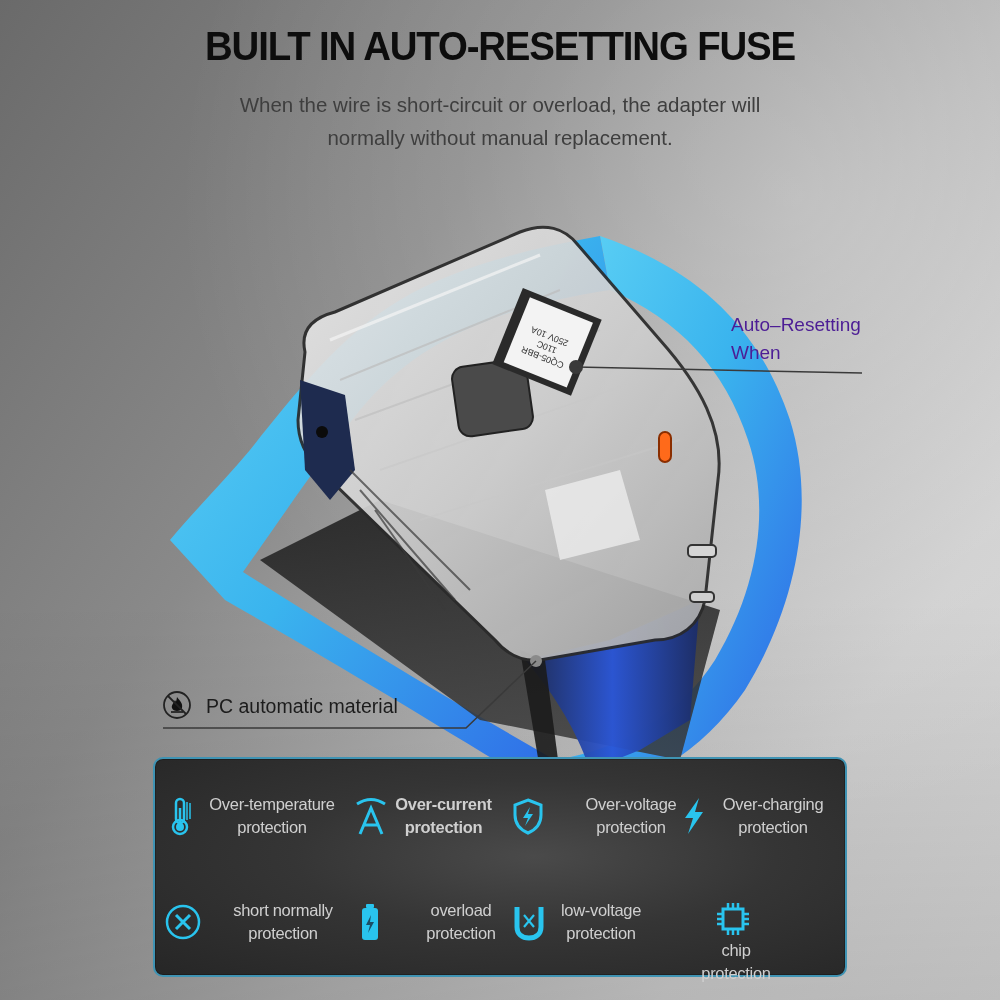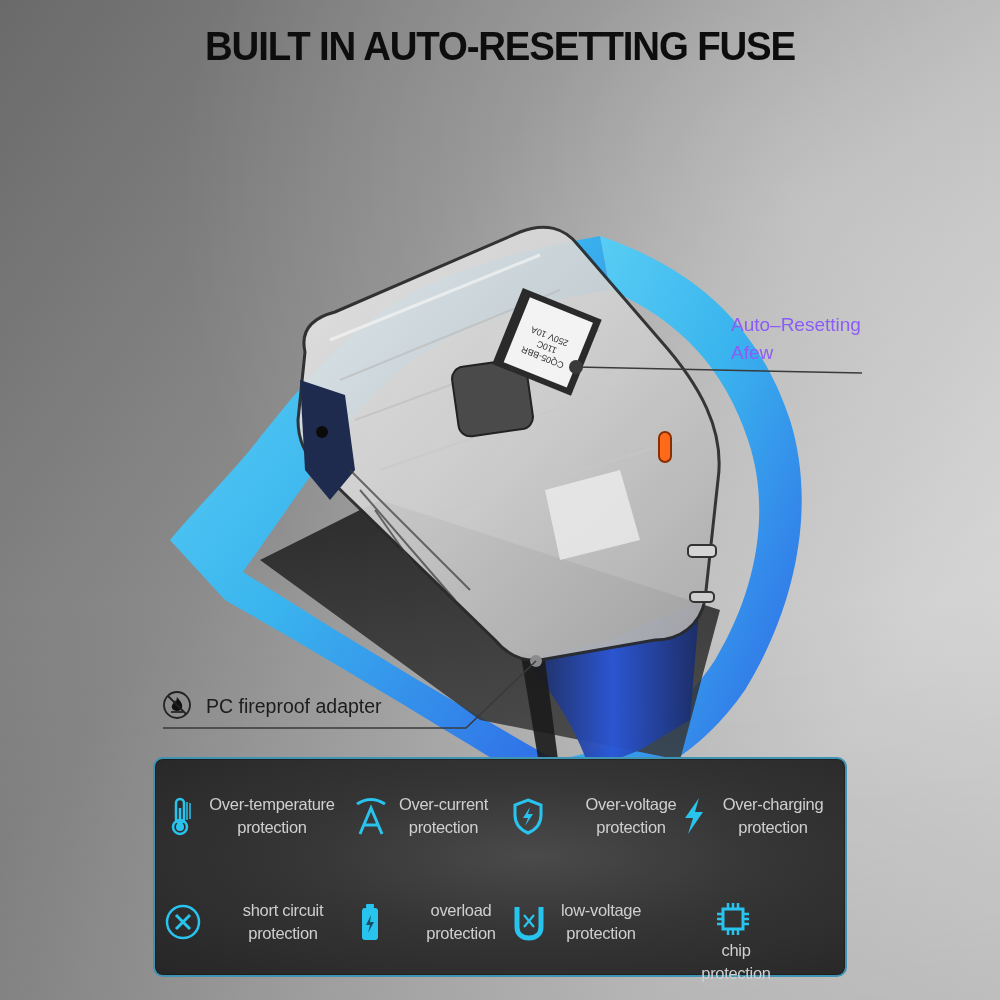--- a/index.html
+++ b/index.html
@@ -19,21 +19,21 @@
       position: absolute; top: 24px; left: 0; width: 1000px;
       text-align: center; font-weight: 700; font-size: 40px; letter-spacing: -1.2px;
       color: #0d0d0d; transform: scaleX(0.96);
     }
     .subtitle {
       position: absolute; top: 88px; left: 170px; width: 660px;
       text-align: center; font-size: 20.5px; line-height: 33px; color: #3e3e3e;
     }
     .scene { position: absolute; left: 0; top: 0; width: 1000px; height: 1000px; }
     .callout-text {
-      position: absolute; font-size: 19px; color: #8b5cf6; line-height: 28px;
+      position: absolute; font-size: 19px; color: #4c1d95; line-height: 28px;
     }
     .fuse-label { left: 731px; top: 311px; }
     .fire-label { left: 206px; top: 692px; font-size: 19.5px; color: #1c1c1c; }
     .fire-icon-wrap {
       position: absolute; left: 162px; top: 690px; width: 30px; height: 30px;
     }
     .panel {
       position: absolute; left: 153px; top: 757px; width: 694px; height: 220px;
       border: 2px solid #3f93b3; border-radius: 10px;
       background: radial-gradient(ellipse at 55% 45%, #4a4a4a 0%, #353535 45%, #262626 100%);
@@ -49,20 +49,22 @@
     .feature .txt span { display: block; }
   </style>
 </head>
 <body>
 
 <div class="bg-shade"></div>
 
 <h1 class="title">BUILT IN AUTO-RESETTING FUSE</h1>
 
 <div class="subtitle">
+  <div>When the wire is short-circuit or overload, the adapter will</div>
+  <div>normally without manual replacement.</div>
 </div>
 
 <svg class="scene" viewBox="0 0 1000 1000">
   <defs>
     <linearGradient id="shieldGrad" x1="0" y1="0" x2="1" y2="1">
       <stop offset="0" stop-color="#5fd3f5"></stop>
       <stop offset="0.45" stop-color="#3ab4ee"></stop>
       <stop offset="1" stop-color="#2d5fe6"></stop>
     </linearGradient>
     <linearGradient id="bodyGrad" x1="0" y1="0" x2="1" y2="1">
@@ -132,53 +134,53 @@
 
     <circle cx="536" cy="661" r="6" fill="#8a8a8a"></circle>
   </g>
 
   <line x1="576" y1="367" x2="862" y2="373" stroke="#3a3a3a" stroke-width="1.5"></line>
   <polyline points="536,661 466,728 163,728" fill="none" stroke="#3a3a3a" stroke-width="1.5"></polyline>
 </svg>
 
 <div class="callout-text fuse-label">
   <div>Auto–Resetting</div>
-  <div>Afew</div>
+  <div>When</div>
 </div>
 
 <div class="fire-icon-wrap">
   <svg width="30" height="30" viewBox="0 0 30 30">
     <circle cx="15" cy="15" r="13" fill="none" stroke="#222" stroke-width="1.8"></circle>
     <path d="M 15 7 C 18 11, 21 13, 20 18 C 19 22, 11 22, 10 18 C 9 15, 12 13, 13 10 C 14 12, 14 13, 15 7 Z" fill="#111"></path>
     <path d="M 9 22 L 21 22" stroke="#111" stroke-width="1.5"></path>
     <line x1="6" y1="6" x2="24" y2="24" stroke="#222" stroke-width="1.8"></line>
   </svg>
 </div>
-<div class="callout-text fire-label">PC fireproof adapter</div>
+<div class="callout-text fire-label">PC automatic material</div>
 
 <div class="panel">
 
   <div class="feature" style="left: 10px; top: 34px;">
     <div class="ico" style="width:32px;">
       <svg width="24" height="40" viewBox="0 0 24 40">
         <rect x="7" y="3" width="8" height="24" rx="4" fill="none" stroke="#29c4ee" stroke-width="2.5"></rect>
         <circle cx="11" cy="31" r="7" fill="none" stroke="#29c4ee" stroke-width="2.5"></circle>
         <circle cx="11" cy="31" r="4" fill="#29c4ee"></circle>
         <line x1="11" y1="12" x2="11" y2="28" stroke="#29c4ee" stroke-width="2.5"></line>
         <line x1="18" y1="6" x2="18" y2="24" stroke="#29c4ee" stroke-width="1.5"></line>
         <line x1="21" y1="7" x2="21" y2="23" stroke="#29c4ee" stroke-width="1.5"></line>
       </svg>
     </div>
     <div class="txt" style="width: 150px;">
       <span>Over-temperature</span>
       <span>protection</span>
     </div>
   </div>
 
-  <div class="feature" style="left: 196px; top: 34px;">
+  <div class="feature" style="left: 196px; top: 34px; font-weight: bold;">
     <div class="ico">
       <svg width="34" height="40" viewBox="0 0 34 40">
         <path d="M 3 8 Q 17 -1 31 8" fill="none" stroke="#29c4ee" stroke-width="3"></path>
         <path d="M 6 38 L 17 12 L 28 38 M 10 29 L 24 29" fill="none" stroke="#29c4ee" stroke-width="3"></path>
       </svg>
     </div>
     <div class="txt" style="width: 105px;">
       <span>Over-current</span>
       <span>protection</span>
     </div>
@@ -210,21 +212,21 @@
   </div>
 
   <div class="feature" style="left: 8px; top: 140px;">
     <div class="ico">
       <svg width="38" height="38" viewBox="0 0 38 38">
         <circle cx="19" cy="19" r="16" fill="none" stroke="#29c4ee" stroke-width="2.5"></circle>
         <path d="M 12 12 L 26 26 M 26 12 L 12 26" stroke="#29c4ee" stroke-width="3"></path>
       </svg>
     </div>
     <div class="txt" style="width: 140px; margin-left: 10px;">
-      <span>short circuit</span>
+      <span>short normally</span>
       <span>protection</span>
     </div>
   </div>
 
   <div class="feature" style="left: 195px; top: 140px;">
     <div class="ico">
       <svg width="22" height="40" viewBox="0 0 22 40">
         <rect x="7" y="2" width="8" height="4" rx="1" fill="#29c4ee"></rect>
         <rect x="3" y="6" width="16" height="32" rx="3" fill="#29c4ee"></rect>
         <path d="M 12 13 L 7 23 L 11 23 L 9 31 L 15 20 L 11 20 Z" fill="#1b4f66"></path>

